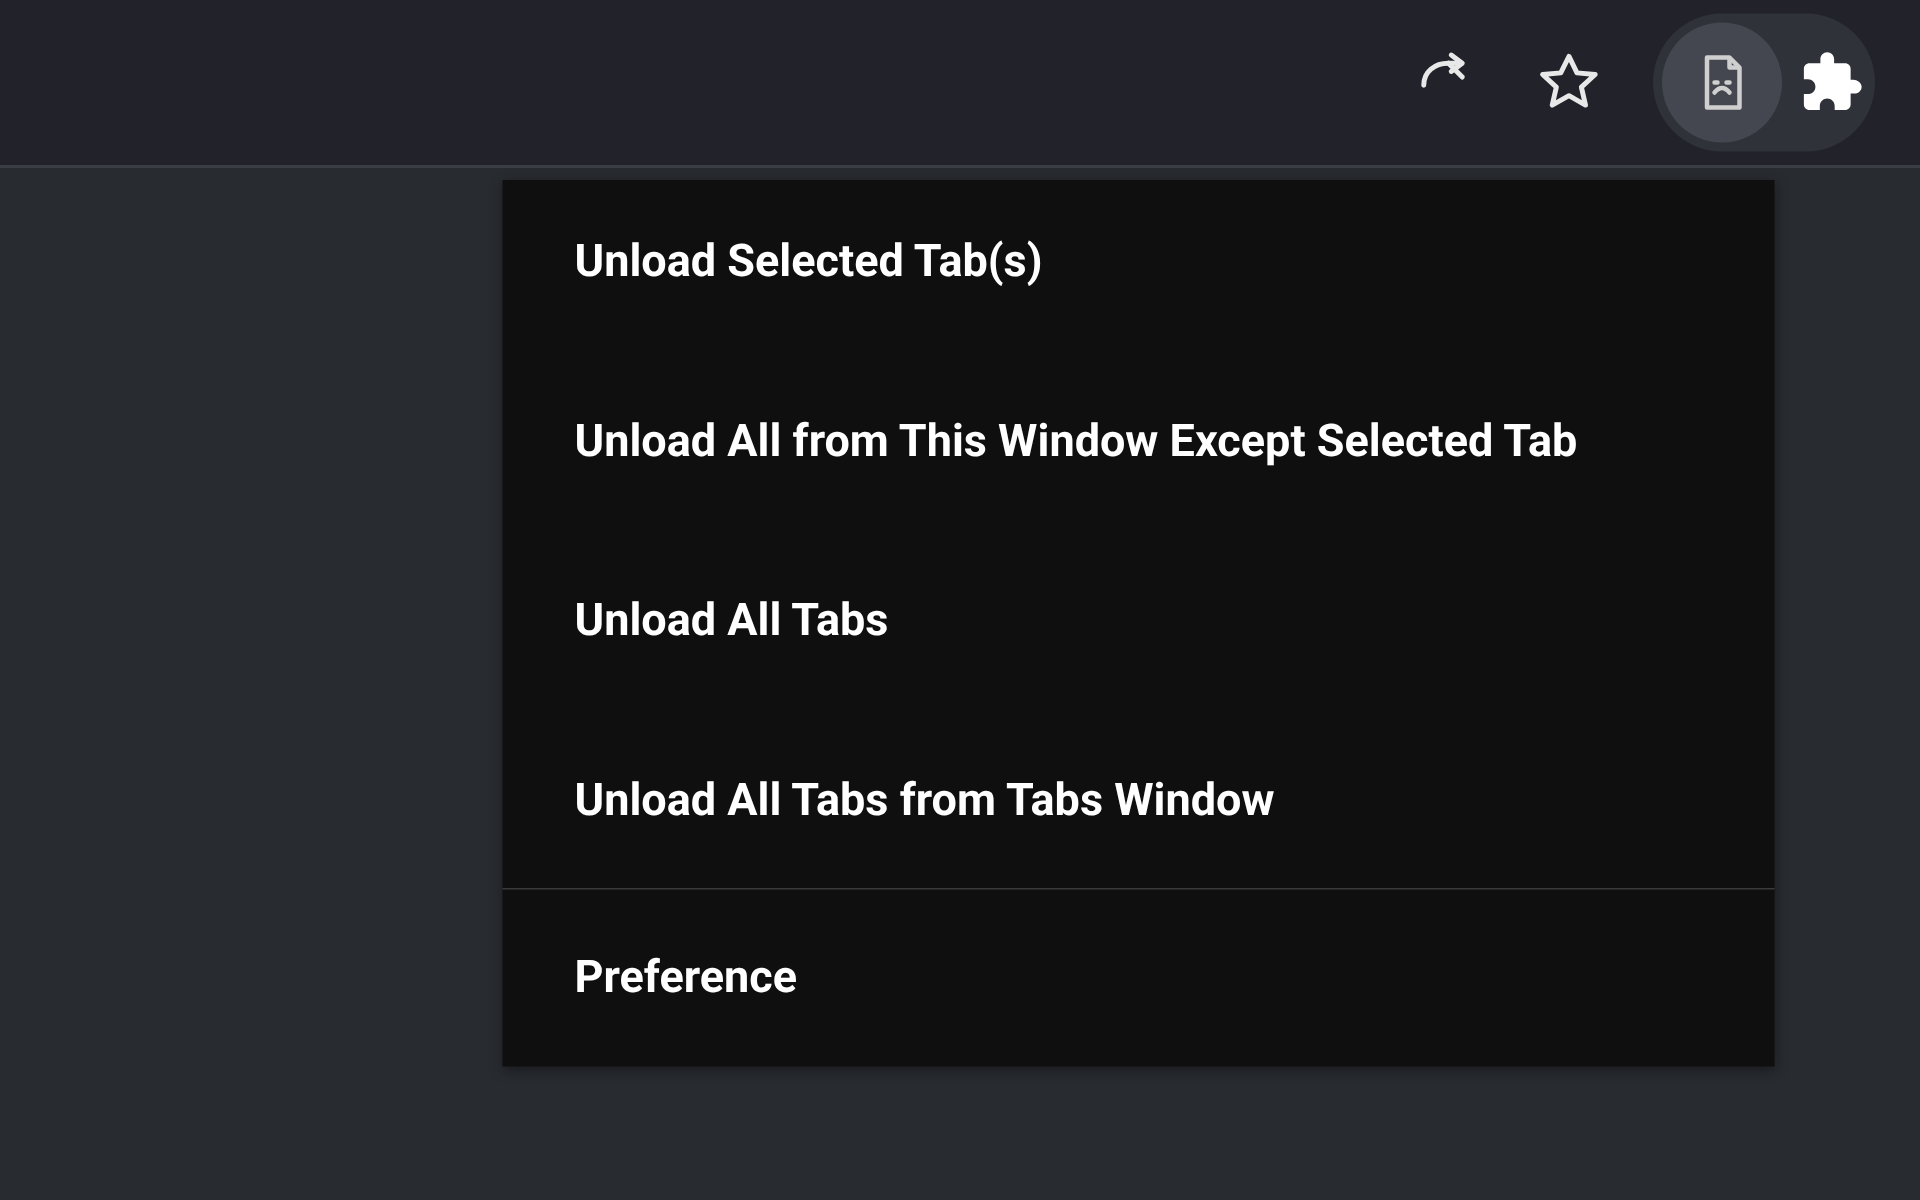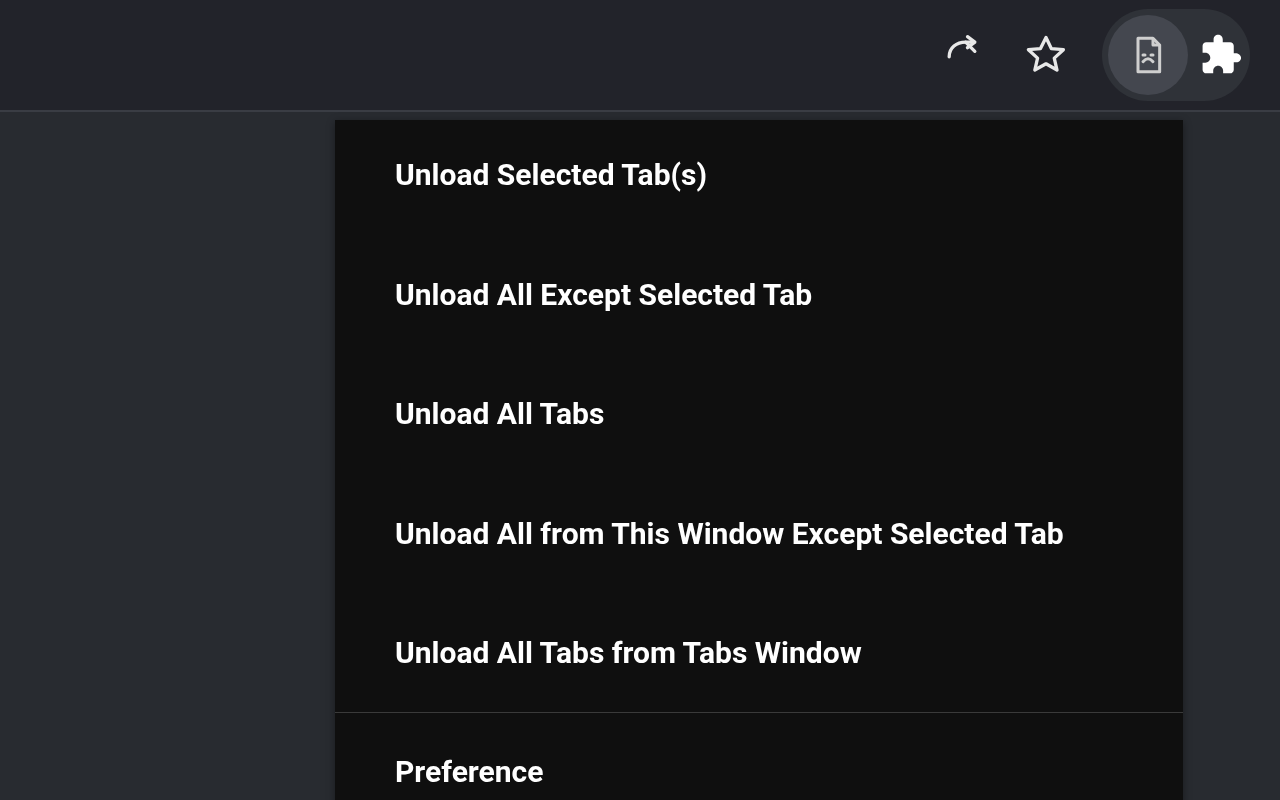--- a/index.html
+++ b/index.html
@@ -60,21 +60,21 @@
     width: 848px;
     background: #0f0f0f;
     color: #fff;
     padding: 14px 0 0 0;
     box-shadow: 0 2px 8px rgba(0,0,0,0.4);
   }
   .menu-item {
     font-size: 30px;
     font-weight: 700;
     color: #fff;
-    padding: 22px 48px 22px 60px;
+    padding: 22px 48px 22px 48px;
     line-height: 1.25;
     margin-bottom: 38px;
     cursor: pointer;
   }
   .menu-item.last-in-group {
     margin-bottom: 18px;
   }
   .divider {
     height: 1px;
     background: #3a3a3a;
@@ -121,19 +121,18 @@
     <div class="icon-btn">
       <svg width="46" height="46" viewBox="0 0 24 24" fill="#ffffff">
         <path d="M20.5 11h-1V7c0-1.1-.9-2-2-2h-4V3.5C13.5 2.12 12.38 1 11 1S8.5 2.12 8.5 3.5V5H4.5C3.4 5 2.5 5.9 2.5 7v3.8h1.5c1.49 0 2.7 1.21 2.7 2.7s-1.21 2.7-2.7 2.7H2.5V20c0 1.1.9 2 2 2h3.8v-1.5c0-1.49 1.21-2.7 2.7-2.7s2.7 1.21 2.7 2.7V22h3.8c1.1 0 2-.9 2-2v-4h1.5c1.38 0 2.5-1.12 2.5-2.5S21.88 11 20.5 11z"></path>
       </svg>
     </div>
   </div>
 </div>
 
 <div class="popup">
   <div class="menu-item">Unload Selected Tab(s)</div>
-  <div class="menu-item">Unload All Except Selected Tab</div>
+  <div class="menu-item">Unload All from This Window Except Selected Tab</div>
   <div class="menu-item">Unload All Tabs</div>
-  <div class="menu-item">Unload All from This Window Except Selected Tab</div>
   <div class="menu-item last-in-group">Unload All Tabs from Tabs Window</div>
   <div class="divider"></div>
   <div class="menu-item pref">Preference</div>
 </div>
 
 </body></html>

